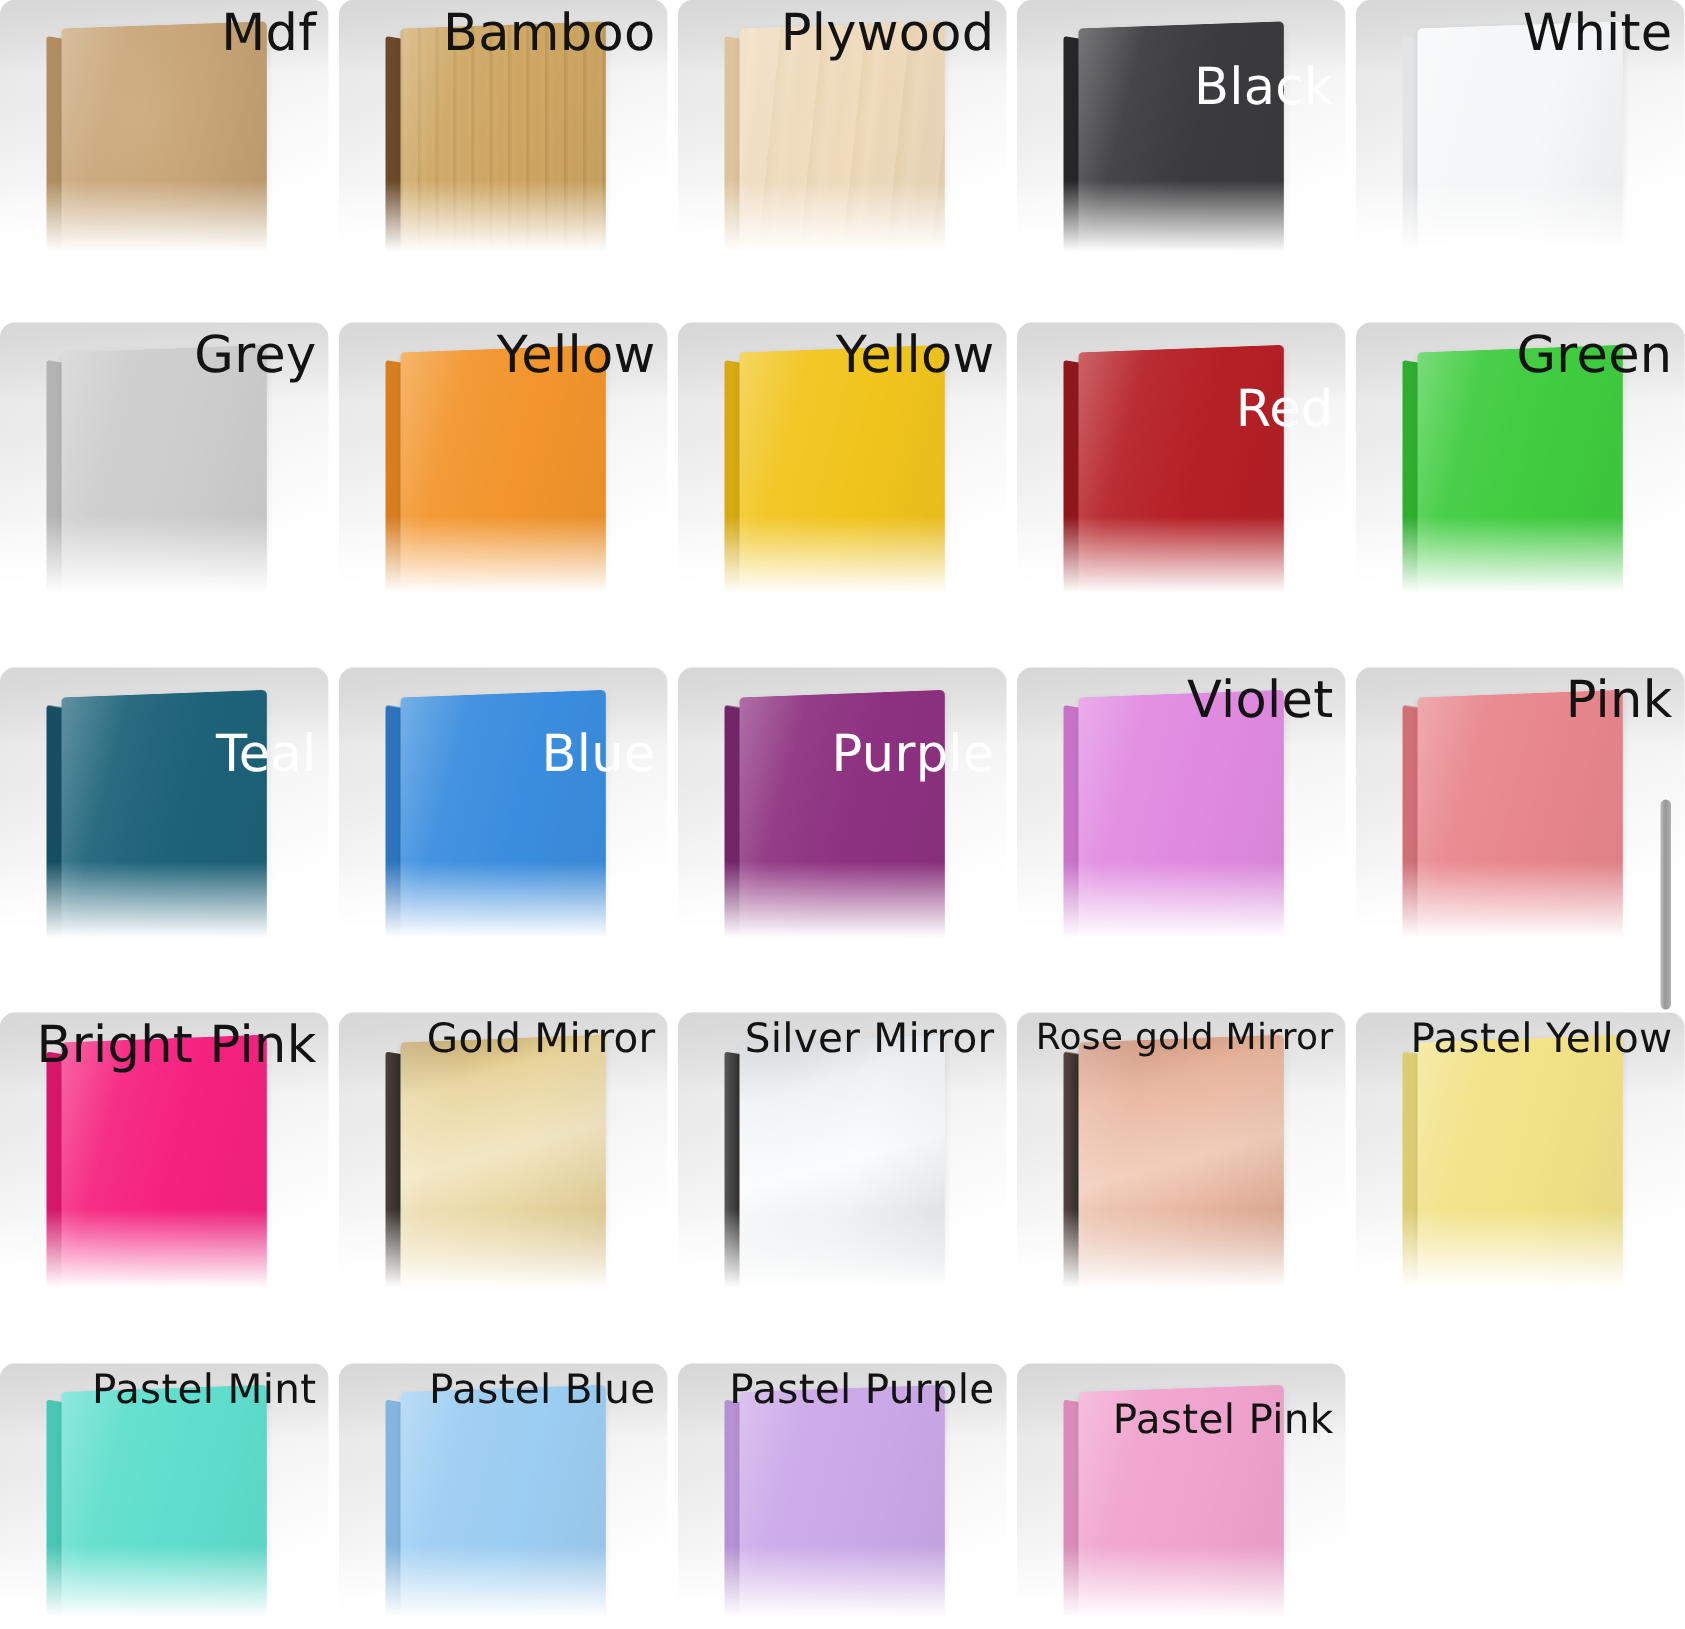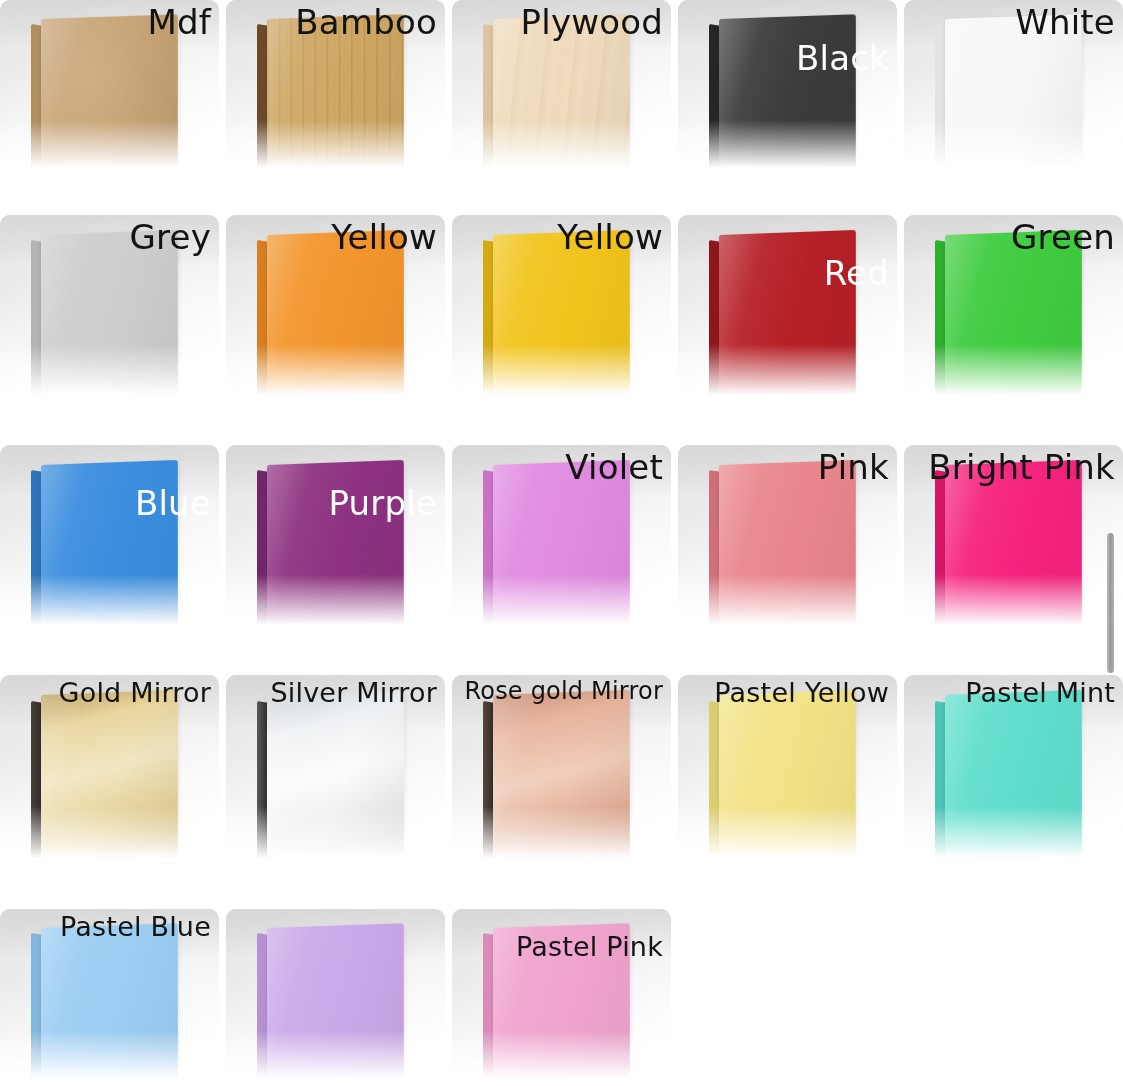--- a/index.html
+++ b/index.html
@@ -229,20 +229,32 @@
           <div class="gloss"></div>
         </div>
         <div class="shadow"></div>
       </div>
       <div class="floor"></div>
       <div class="label dark" style="color: rgb(19, 19, 19);">Green</div>
     </div>
     <div class="cell">
       <div class="topglow"></div>
       <div class="sheet">
+        <div class="edge" style="background: linear-gradient(to right, rgb(22, 79, 98), rgb(22, 79, 98));"></div>
+        <div class="face" style="background: rgb(29, 98, 121);">
+          <div class="gloss"></div>
+        </div>
+        <div class="shadow"></div>
+      </div>
+      <div class="floor"></div>
+      <div class="label light" style="color: rgb(255, 255, 255);">Teal</div>
+    </div>
+    <div class="cell">
+      <div class="topglow"></div>
+      <div class="sheet">
         <div class="edge" style="background: linear-gradient(to right, rgb(45, 116, 187), rgb(45, 116, 187));"></div>
         <div class="face" style="background: rgb(58, 141, 222);">
           <div class="gloss"></div>
         </div>
         <div class="shadow"></div>
       </div>
       <div class="floor"></div>
       <div class="label light" style="color: rgb(255, 255, 255);">Blue</div>
     </div>
     <div class="cell">
@@ -368,20 +380,21 @@
     <div class="cell">
       <div class="topglow"></div>
       <div class="sheet">
         <div class="edge" style="background: linear-gradient(to right, rgb(181, 145, 210), rgb(181, 145, 210));"></div>
         <div class="face" style="background: rgb(203, 168, 232);">
           <div class="gloss"></div>
         </div>
         <div class="shadow"></div>
       </div>
       <div class="floor"></div>
+      <div class="label dark small" style="color: rgb(19, 19, 19);">Pastel Purple</div>
     </div>
     <div class="cell">
       <div class="topglow"></div>
       <div class="sheet">
         <div class="edge" style="background: linear-gradient(to right, rgb(217, 140, 184), rgb(217, 140, 184));"></div>
         <div class="face" style="background: rgb(240, 163, 205);">
           <div class="gloss"></div>
         </div>
         <div class="shadow"></div>
       </div>

